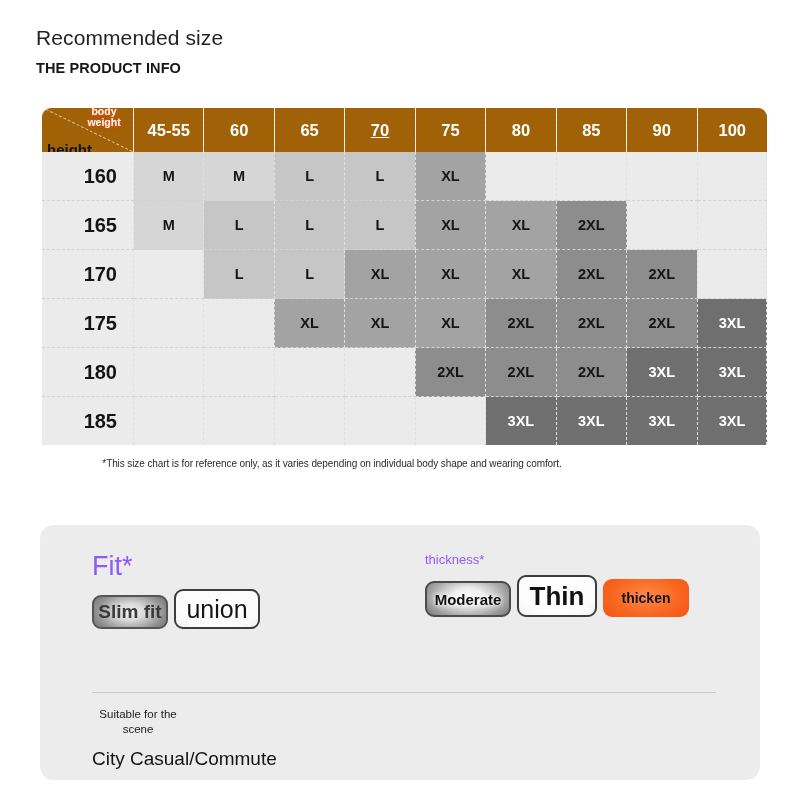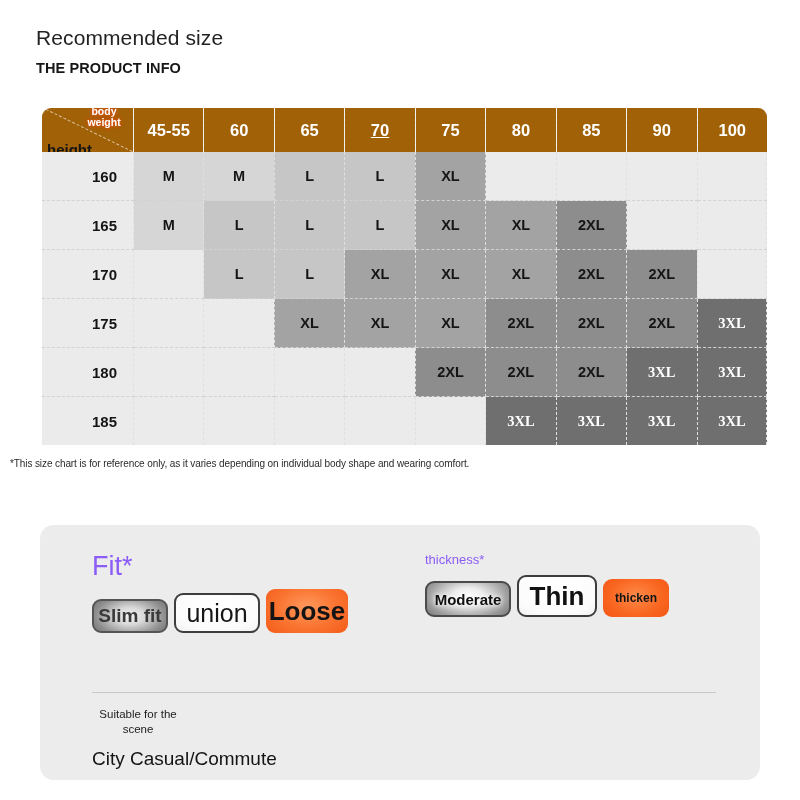--- a/index.html
+++ b/index.html
@@ -127,45 +127,45 @@
     font-size: 14.5px;
     font-weight: bold;
     color: #151515;
     border-bottom: 1px dashed #d2d2d2;
     border-right: 1px dashed #e0e0e0;
   }
   .body-row:last-child td {
     border-bottom: none;
   }
   .body-row td.rowlabel {
-    font-size: 15px;
+    font-size: 20px;
     font-weight: bold;
     color: #141414;
     text-align: right;
     padding-right: 16px;
     background: #ebebeb;
     border-right: 1px dashed #e0e0e0;
   }
   td.lvl-empty { background: #ebebeb; }
   td.lvl-m     { background: #d6d6d6; }
   td.lvl-l     { background: #c6c6c6; }
   td.lvl-xl    { background: #a3a3a3; }
   td.lvl-2xl   { background: #8d8d8d; }
-  td.lvl-3xl   { background: #6f6f6f; color: #ffffff; font-family: Liberation Serif, serif; }
+  td.lvl-3xl   { background: #6f6f6f; color: #ffffff; }
 
   
   .footnote {
     position: absolute;
     left: 0;
     top: 458px;
     width: 664px;
+    text-align: center;
     font-size: 10px;
     color: #2b2b2b;
     letter-spacing: -.1px;
-    padding-left: 10px;
   }
 
   
   .info-panel {
     position: absolute;
     left: 40px;
     top: 525px;
     width: 720px;
     height: 255px;
     background: #ececec;
@@ -238,22 +238,22 @@
   }
   .pill.th-2 {
     width: 86px; height: 36px;
     font-size: 15px; font-weight: bold; color: #f4f4f4;
     border: 2px solid #4b4b4b;
     background: radial-gradient(ellipse 85% 120% at 50% 42%, #ffffff 0%, #ededed 22%, #9b9b9b 58%, #4e4e4e 100%);
     text-shadow: 0 0 3px rgba(0,0,0,.35);
   }
   .pill.th-2 .pill-text { color: #101010; text-shadow: 0 0 4px rgba(255,255,255,.95), 0 0 7px rgba(255,255,255,.9); }
   .pill.th-3 {
-    width: 66px; height: 38px;
-    font-size: 12px; font-weight: bold; color: #151515;
+    width: 86px; height: 38px;
+    font-size: 14px; font-weight: bold; color: #151515;
     border: none;
     background: radial-gradient(ellipse 120% 150% at 50% 45%, #ff8a48 0%, #f8651f 34%, #ef4a0b 72%, #e44208 100%);
   }
 
   
   .divider {
     position: absolute;
     left: 52px;
     top: 167px;
     width: 624px;
@@ -397,23 +397,20 @@
 
       <div class="attr-group fit">
         <div class="attr-label">Fit*</div>
         <div class="pill-set">
           <span class="pill fit-1">
             <span class="pill-text">Slim fit</span>
           </span>
           <span class="pill fit-2">
             <span class="pill-text">union</span>
           </span>
-          <span class="pill fit-3">
-            <span class="pill-text">Loose</span>
-          </span>
         </div>
       </div>
 
       <div class="attr-group thick">
         <div class="attr-label">thickness*</div>
         <div class="pill-set">
           <span class="pill th-2">
             <span class="pill-text">Moderate</span>
           </span>
           <span class="pill th-1">

